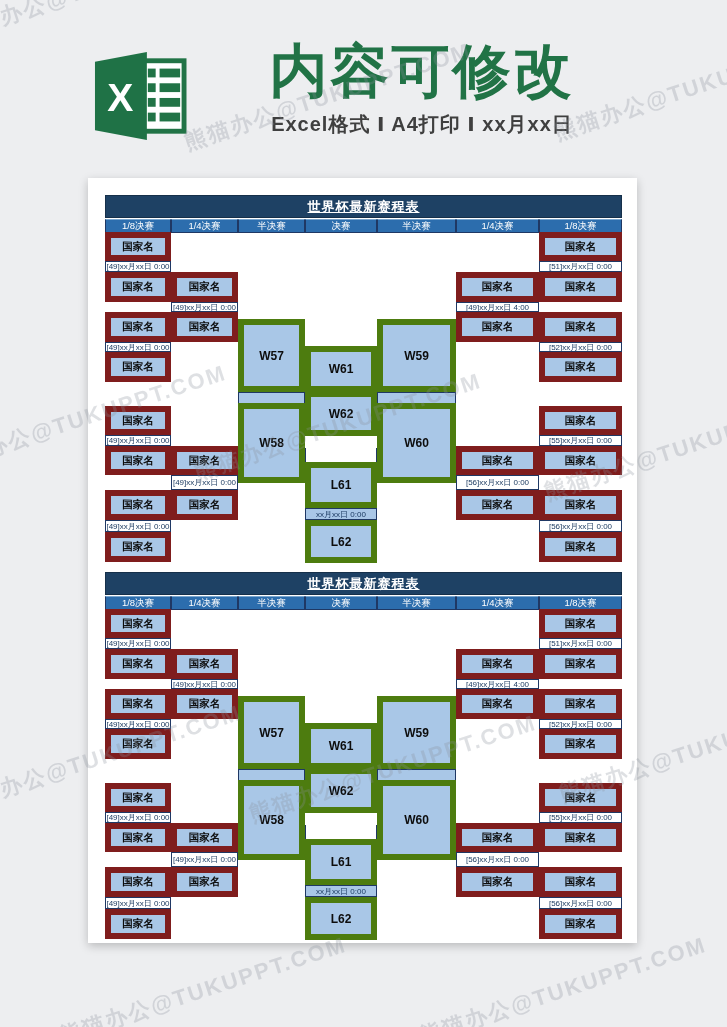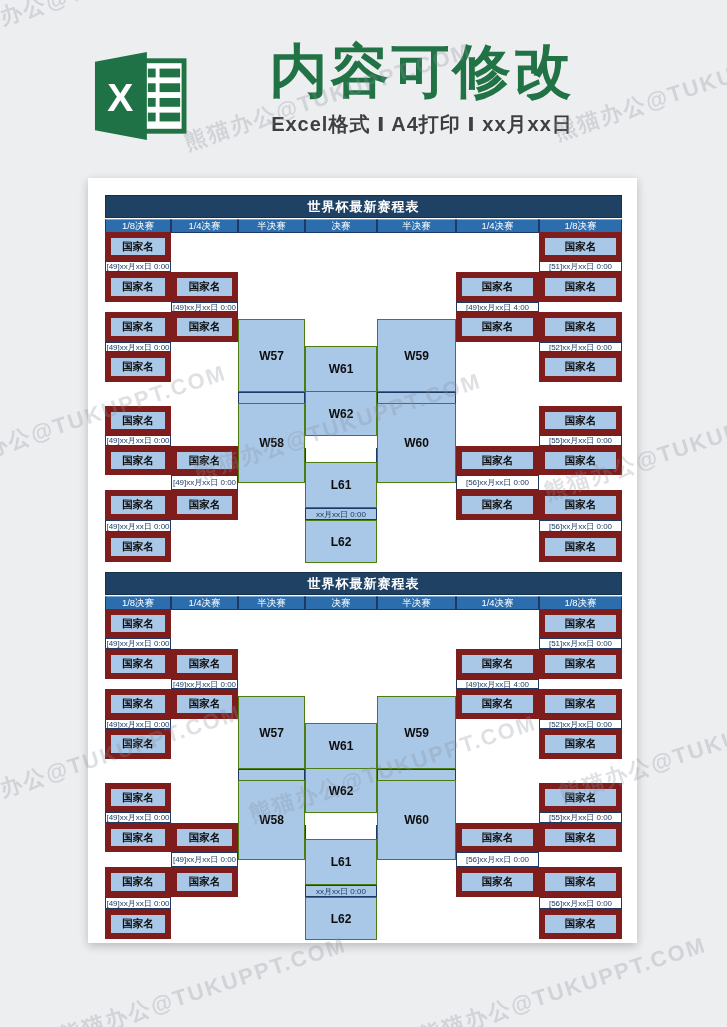--- a/index.html
+++ b/index.html
@@ -26,28 +26,28 @@
   }
   .bracket{position:absolute;left:17px;width:517px;height:370px;}
   .slot1{top:17px;}
   .slot2{top:394px;}
   
   .btable{position:absolute;left:0;top:0;width:517px;height:370px;}
   .btitle{
     position:absolute;left:0;top:0;width:517px;height:23px;box-sizing:border-box;
     background:#1e4164;border:1px solid #16304a;
     color:#ffffff;font-weight:bold;font-size:13px;letter-spacing:1px;
-    display:flex;align-items:center;justify-content:center;
+    display:flex;align-items:center;justify-content:center;text-decoration:underline;
   }
   .cell{position:absolute;box-sizing:border-box;display:flex;align-items:center;justify-content:center;text-align:center;white-space:nowrap;overflow:hidden;}
   .hc{top:24px;height:14px;background:#2c6dad;border:1px solid #1f3864;border-top:1px solid #7aa6cf;color:#fff;font-size:9.5px;}
   .cc{background:#a9c7e7;border:6px solid #7f1d1d;font-weight:bold;font-size:10.5px;color:#0d0d0d;}
   .dc{background:#ffffff;border:1px solid #1f3864;font-size:8px;color:#17365d;}
   .dcb{background:#a9c7e7;border:1px solid #1f3864;font-size:8px;color:#17365d;}
-  .wc{background:#a9c7e7;border:1px solid #4d7c0f;font-weight:bold;font-size:12px;color:#0d0d0d;}
+  .wc{background:#a9c7e7;border:6px solid #4d7c0f;font-weight:bold;font-size:12px;color:#0d0d0d;}
   .gapc{background:#ffffff;border-left:1px solid #1f3864;border-right:1px solid #1f3864;}
   
   .c1{left:0;width:66px}.c2{left:66px;width:67px}.c3{left:133px;width:67px}
   .c4{left:200px;width:72px}.c5{left:272px;width:79px}.c6{left:351px;width:83px}
   .c7{left:434px;width:83px}
   
   .rp1a{top:37px;height:29px}.rp1d{top:66px;height:11px}.rp1b{top:77px;height:30px}
   .rq1d{top:107px;height:10px}
   .rp2a{top:117px;height:30px}.rp2d{top:147px;height:10px}.rp2b{top:157px;height:30px}
   .rp3a{top:211px;height:29px}.rp3d{top:240px;height:11px}.rp3b{top:251px;height:29px}

